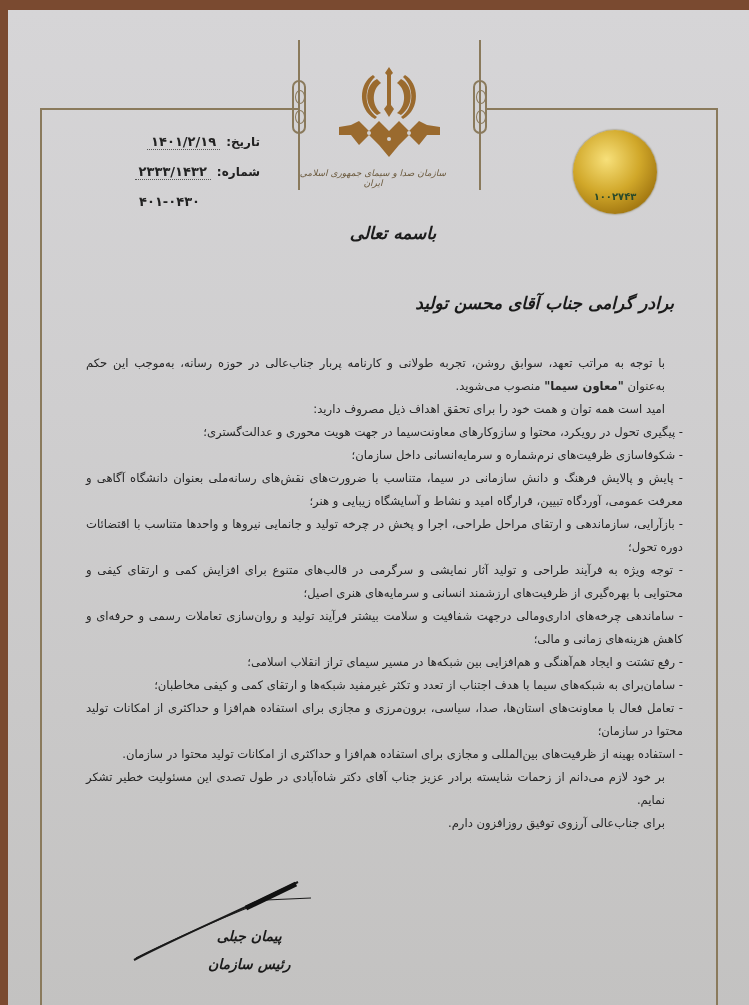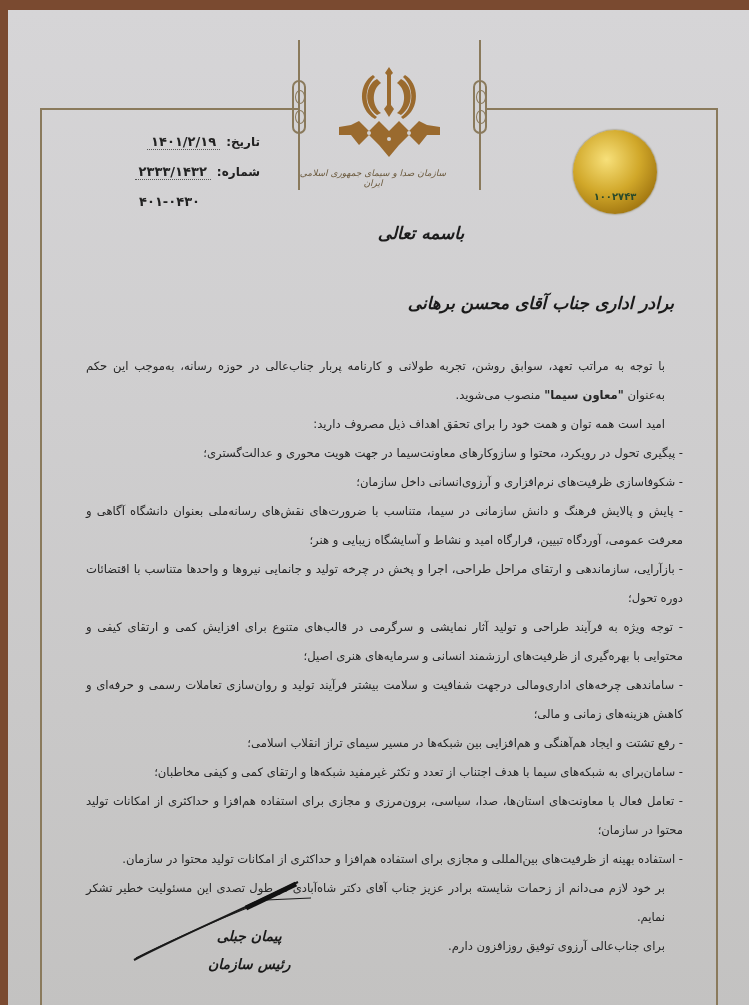--- a/index.html
+++ b/index.html
@@ -25,42 +25,42 @@
   }
   .ornament::before { top:8px; }
   .ornament::after { top:28px; }
   .logo { position:absolute; left:329px; top:55px; width:105px; height:110px; }
   .org-name {
     position:absolute; left:290px; top:158px; width:150px; text-align:center;
     direction:rtl; font-size:9px; color:#6b5a3e; font-style:italic;
   }
   .basmala {
     position:absolute; left:340px; top:213px; width:90px; text-align:center;
-    direction:rtl; font-size:17px; font-weight:bold; color:#1c1c1c; font-style:italic;margin-left:28px;
+    direction:rtl; font-size:17px; font-weight:bold; color:#1c1c1c; font-style:italic;
   }
   .meta { position:absolute; direction:rtl; font-family:"DejaVu Sans", sans-serif; color:#222; }
   .meta-row { display:flex; align-items:baseline; gap:6px; margin-bottom:14px; }
   .meta-label { font-weight:bold; font-size:12px;text-align:center; }
   .meta-val { font-weight:bold; font-size:13px; border-bottom:1px dotted #555; padding:0 4px; letter-spacing:1px; }
   .seal {
     position:absolute; left:565px; top:120px; width:84px; height:84px; border-radius:50%;
     background:radial-gradient(circle at 40% 35%, #f7e07a 0%, #d1a82a 45%, #a57a12 75%, #7d8a3b 100%);
     box-shadow:0 0 2px #6a5a20;
   }
   .seal-num {
     position:absolute; left:0; right:0; bottom:12px; text-align:center;
     font-size:10px; color:#2a4a2a; font-family:"DejaVu Sans", sans-serif; font-weight:bold;
   }
   .salutation {
     position:absolute; right:75px; top:283px; direction:rtl;
     font-size:17px; font-weight:bold; font-style:italic; color:#1a1a1a;
   }
   .body-text {
     position:absolute; left:78px; right:66px; top:342px; direction:rtl;
-    font-family:"DejaVu Sans", sans-serif; font-size:11.6px; line-height:29px; color:#262626;
+    font-family:"DejaVu Sans", sans-serif; font-size:11.6px; line-height:23px; color:#262626;
     text-align:justify;
   }
   .body-text p { margin:0; }
   .indent { padding-right:18px; }
   .sig-line {
     position:absolute; left:118px; top:868px; width:190px; height:90px;
   }
   .signer {
     position:absolute; left:200px; top:912px; direction:rtl; text-align:center;
     font-size:14px; font-weight:bold; font-style:italic; color:#1a1a1a; line-height:28px;
@@ -109,31 +109,31 @@
     </div>
     <div class="meta-row" style="padding-right:56px;">
       <span class="meta-val" style="border:none;">۴۰۱-۰۴۳۰</span>
     </div>
   </div>
 
   <div class="seal">
     <div class="seal-num">۱۰۰۲۷۴۳</div>
   </div>
 
-  <div class="salutation">برادر اداری جناب آقای محسن برهانی</div>
+  <div class="salutation">برادر گرامی جناب آقای محسن تولید</div>
 
   <div class="body-text">
     <p class="indent">
       <span>با توجه به مراتب تعهد، سوابق روشن، تجربه طولانی و کارنامه پربار جناب‌عالی در حوزه رسانه، به‌موجب این حکم به‌عنوان</span>
       <b>"معاون سیما"</b>
       <span>منصوب می‌شوید.</span>
     </p>
     <p class="indent">امید است همه توان و همت خود را برای تحقق اهداف ذیل مصروف دارید:</p>
     <p>- پیگیری تحول در رویکرد، محتوا و سازوکارهای معاونت‌سیما در جهت هویت محوری و عدالت‌گستری؛</p>
-    <p>- شکوفاسازی ظرفیت‌های نرم‌افزاری و آرزوی‌انسانی داخل سازمان؛</p>
+    <p>- شکوفاسازی ظرفیت‌های نرم‌شماره و سرمایه‌انسانی داخل سازمان؛</p>
     <p>- پایش و پالایش فرهنگ و دانش سازمانی در سیما، متناسب با ضرورت‌های نقش‌های رسانه‌ملی بعنوان دانشگاه آگاهی و معرفت عمومی، آوردگاه تبیین، قرارگاه امید و نشاط و آسایشگاه زیبایی و هنر؛</p>
     <p>- بازآرایی، سازماندهی و ارتقای مراحل طراحی، اجرا و پخش در چرخه تولید و جانمایی نیروها و واحدها متناسب با اقتضائات دوره تحول؛</p>
     <p>- توجه ویژه به فرآیند طراحی و تولید آثار نمایشی و سرگرمی در قالب‌های متنوع برای افزایش کمی و ارتقای کیفی و محتوایی با بهره‌گیری از ظرفیت‌های ارزشمند انسانی و سرمایه‌های هنری اصیل؛</p>
     <p>- ساماندهی چرخه‌های اداری‌ومالی درجهت شفافیت و سلامت بیشتر فرآیند تولید و روان‌سازی تعاملات رسمی و حرفه‌ای و کاهش هزینه‌های زمانی و مالی؛</p>
     <p>- رفع تشتت و ایجاد هم‌آهنگی و هم‌افزایی بین شبکه‌ها در مسیر سیمای تراز انقلاب اسلامی؛</p>
     <p>- سامان‌برای به شبکه‌های سیما با هدف اجتناب از تعدد و تکثر غیرمفید شبکه‌ها و ارتقای کمی و کیفی مخاطبان؛</p>
     <p>- تعامل فعال با معاونت‌های استان‌ها، صدا، سیاسی، برون‌مرزی و مجازی برای استفاده هم‌افزا و حداکثری از امکانات تولید محتوا در سازمان؛</p>
     <p>- استفاده بهینه از ظرفیت‌های بین‌المللی و مجازی برای استفاده هم‌افزا و حداکثری از امکانات تولید محتوا در سازمان.</p>
     <p class="indent">بر خود لازم می‌دانم از زحمات شایسته برادر عزیز جناب آقای دکتر شاه‌آبادی در طول تصدی این مسئولیت خطیر تشکر نمایم.</p>
     <p class="indent">برای جناب‌عالی آرزوی توفیق روزافزون دارم.</p>

